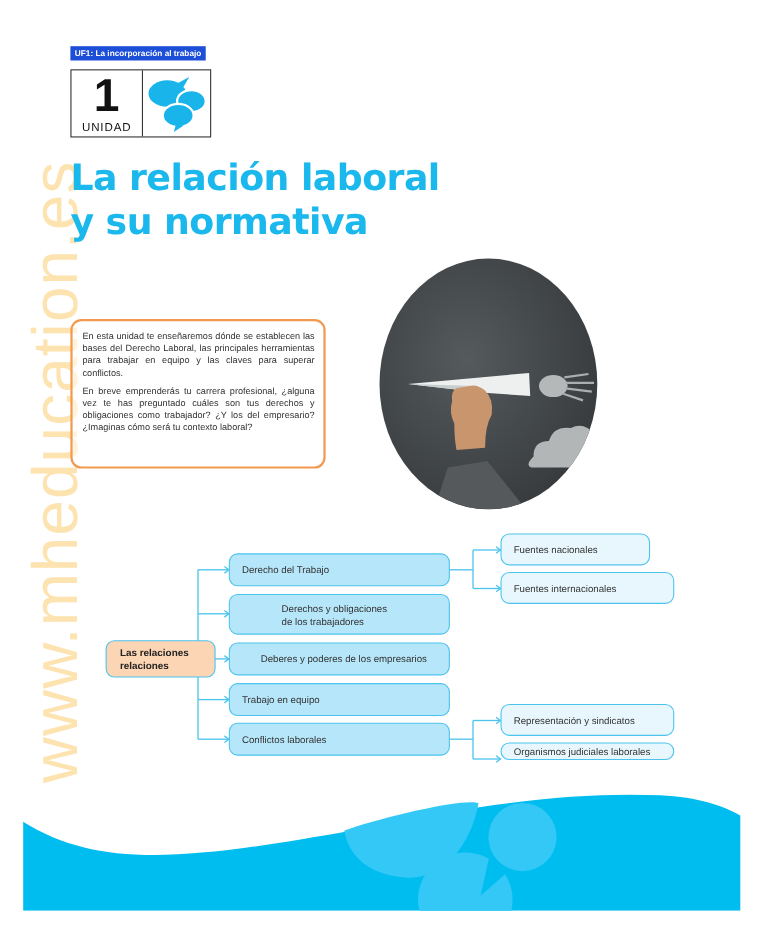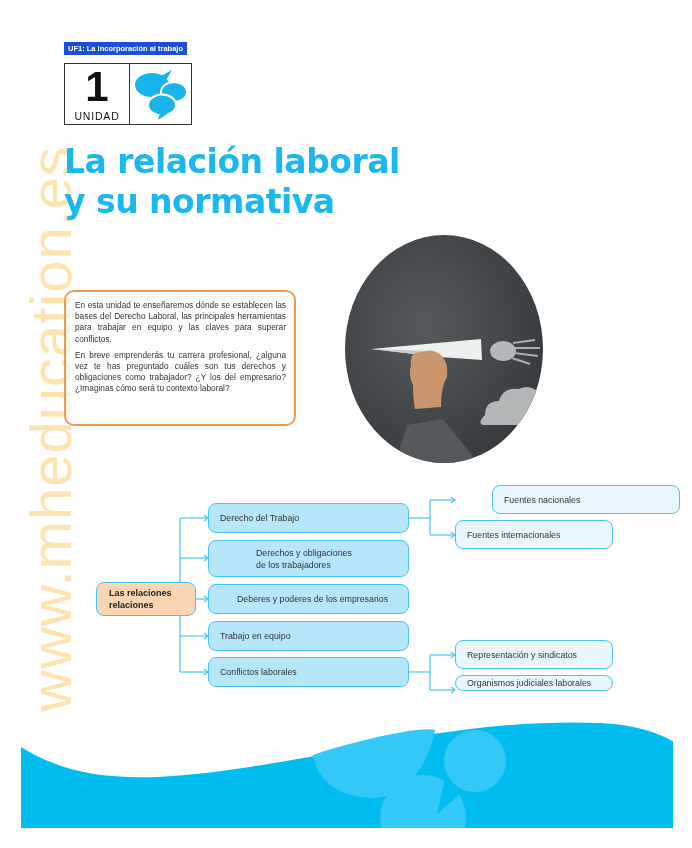--- a/index.html
+++ b/index.html
@@ -117,21 +117,21 @@
 <div class="node mid" style="left:208px;top:540px;width:201px;height:37px;padding-left:47px;">
   <div>
     <div>Derechos y obligaciones</div>
     <div>de los trabajadores</div>
   </div>
 </div>
 <div class="node mid" style="left:208px;top:584px;width:201px;height:30px;padding-left:28px;">Deberes y poderes de los empresarios</div>
 <div class="node mid" style="left:208px;top:621px;width:201px;height:30px;">Trabajo en equipo</div>
 <div class="node mid" style="left:208px;top:657px;width:201px;height:30px;">Conflictos laborales</div>
 
-<div class="node leaf" style="left:455px;top:485px;width:188px;height:29px;margin-left:37px;">Fuentes nacionales</div>
+<div class="node leaf" style="left:455px;top:485px;width:136px;height:29px;">Fuentes nacionales</div>
 <div class="node leaf" style="left:455px;top:520px;width:158px;height:29px;">Fuentes internacionales</div>
 <div class="node leaf" style="left:455px;top:640px;width:158px;height:29px;">Representación y sindicatos</div>
 <div class="node leaf" style="left:455px;top:675px;width:158px;height:16px;">Organismos judiciales laborales</div>
 
 <svg class="abs wave" viewBox="0 0 692 148">
   <defs>
     <clipPath id="wclip">
         <rect x="21" y="0" width="652" height="128"></rect>
       </clipPath>
   </defs>

